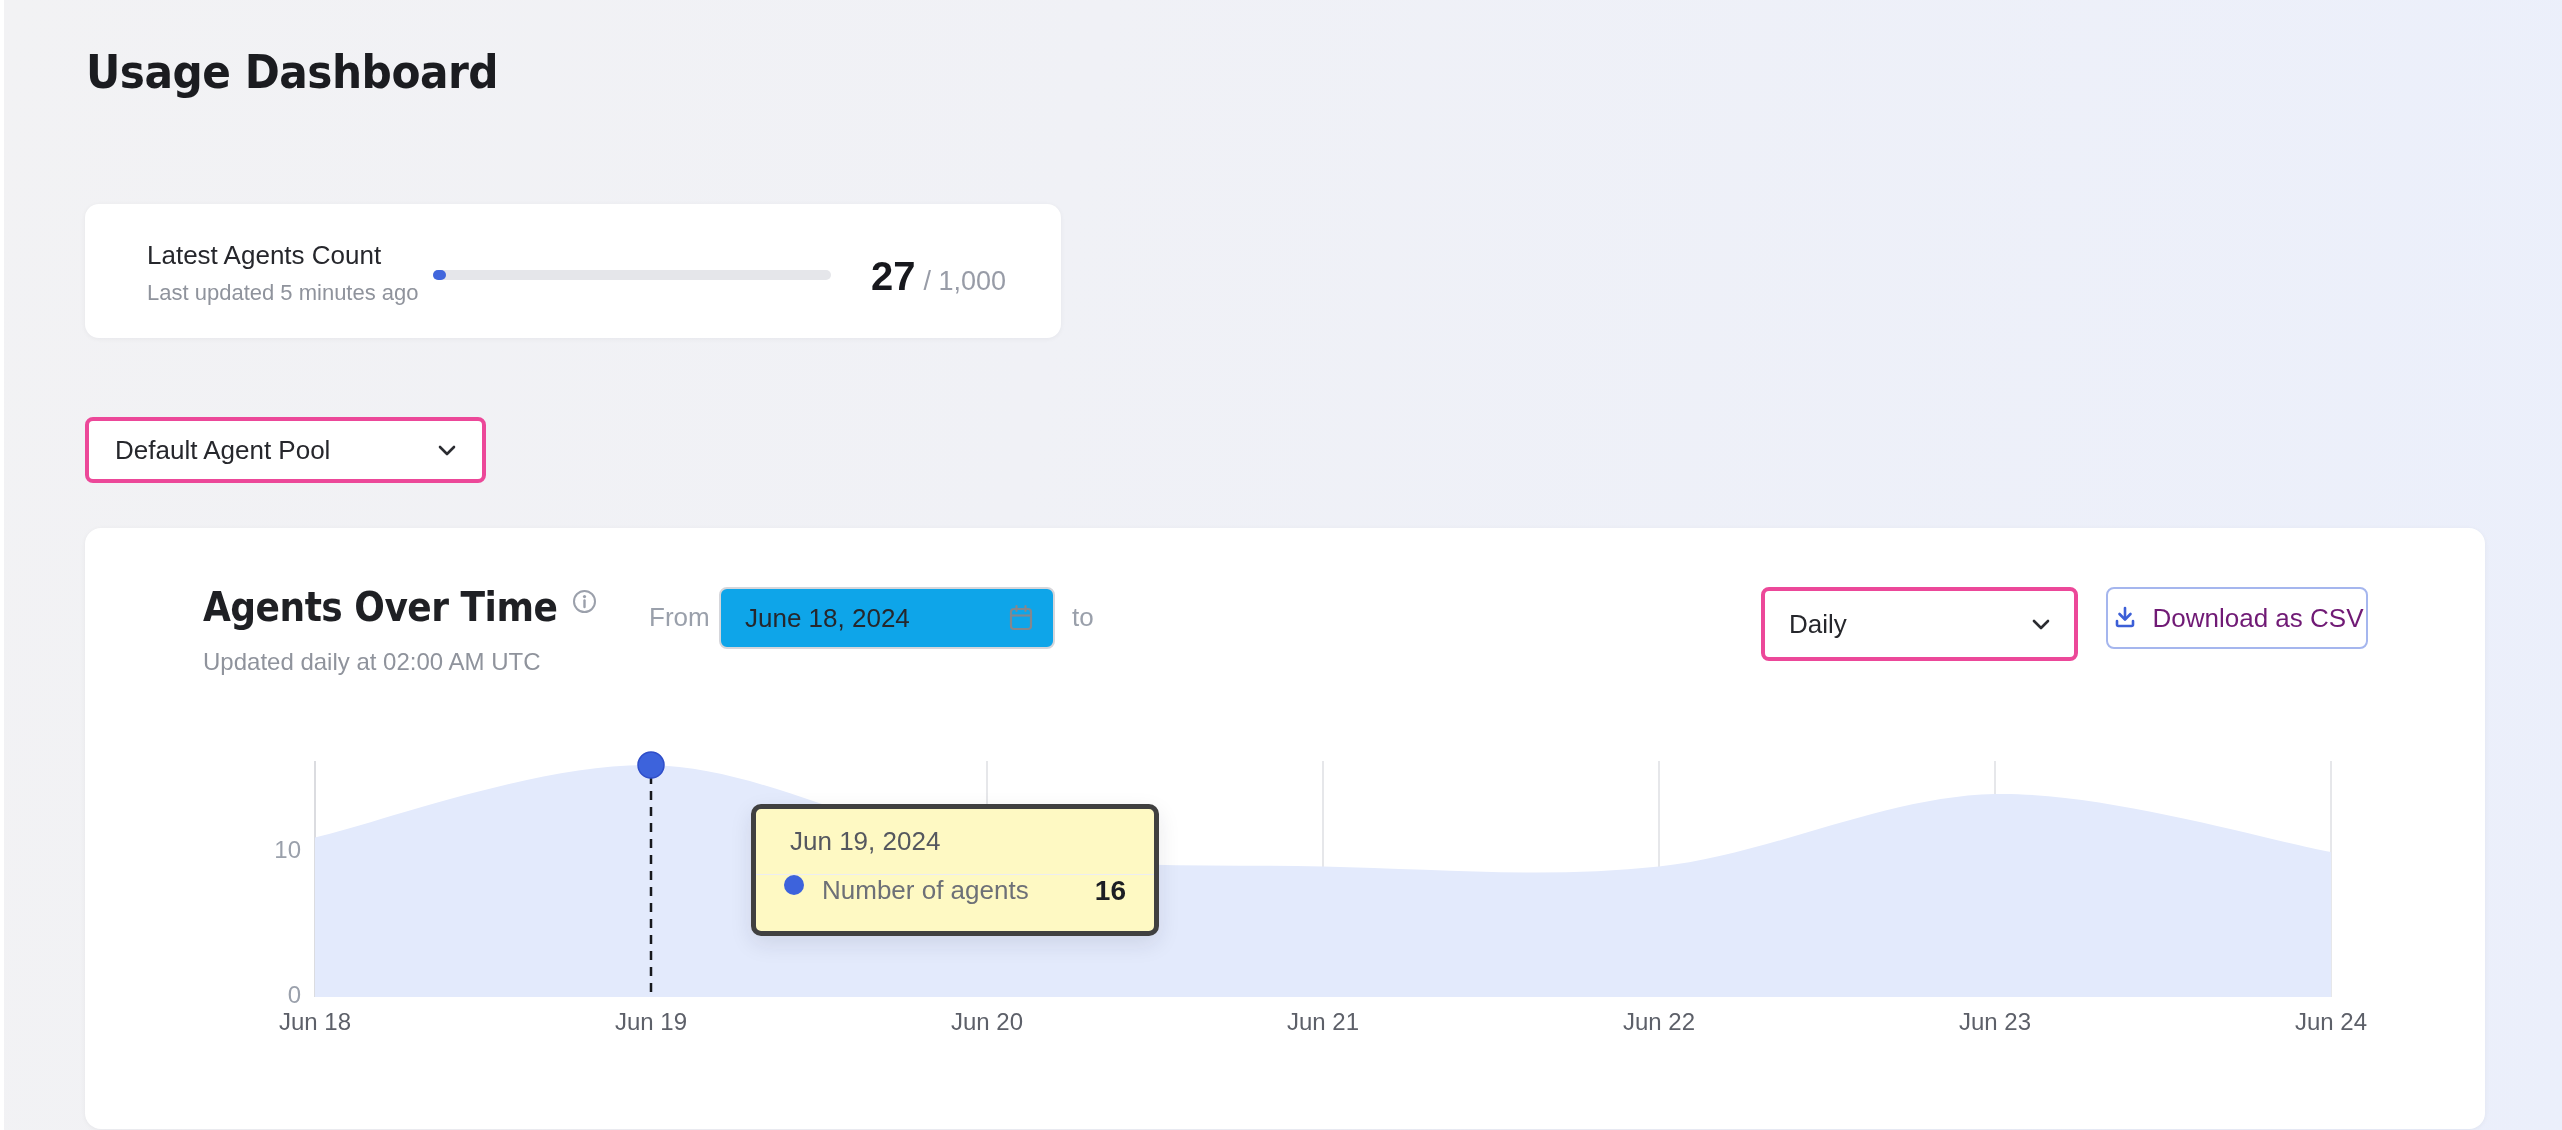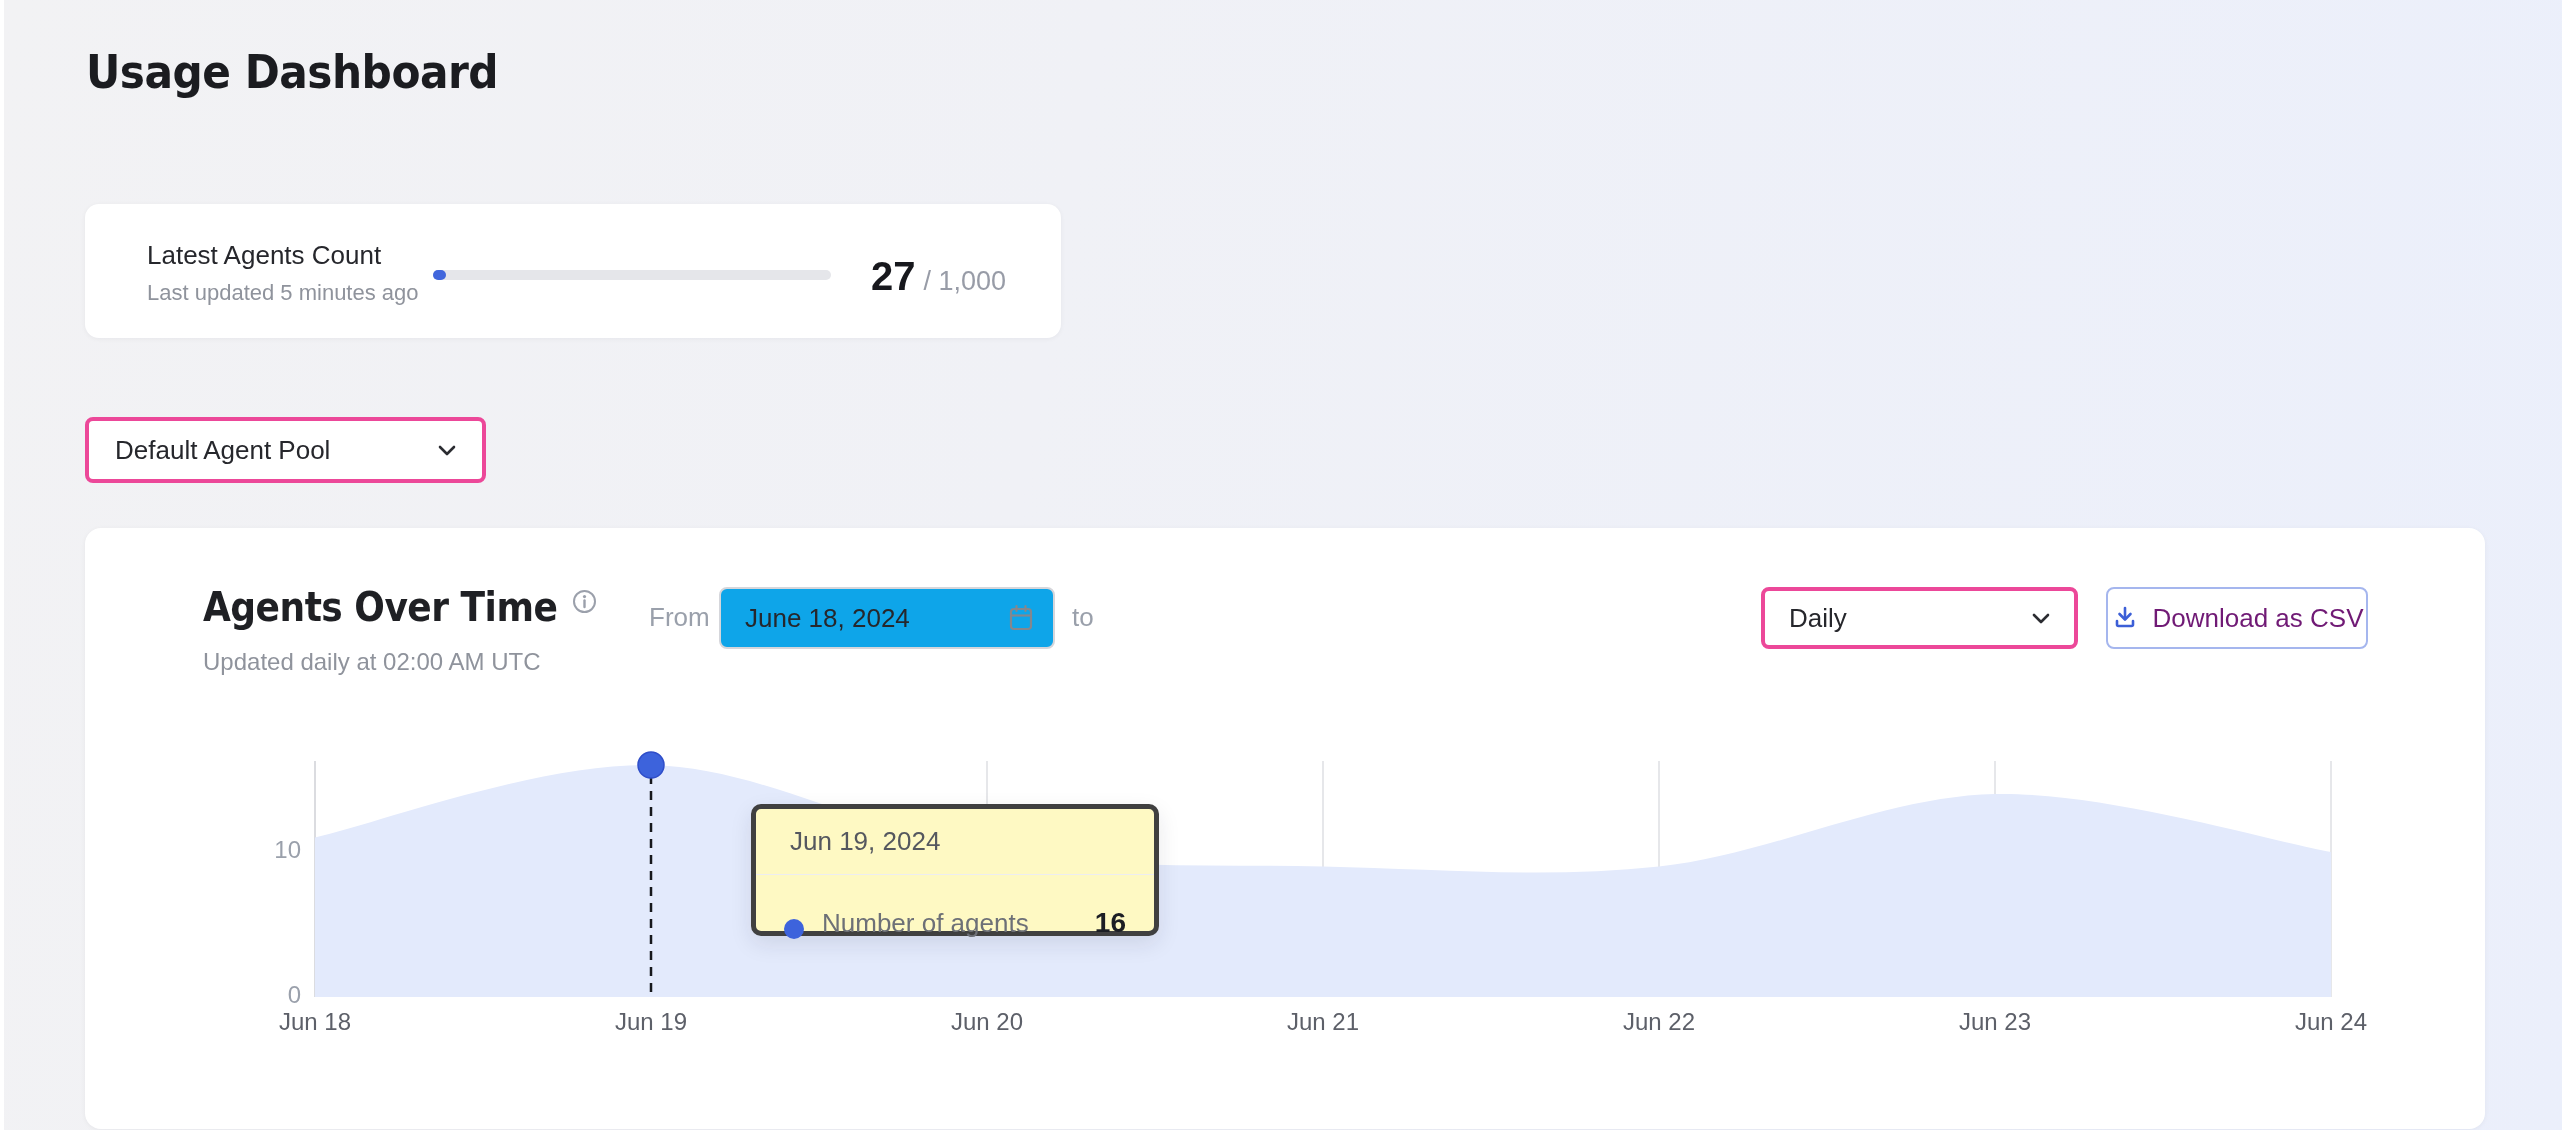--- a/index.html
+++ b/index.html
@@ -63,21 +63,21 @@
 
   .date-input {
     position: absolute; top: 59px; height: 62px; width: 336px;
     background: #0ea5e9; border: 2px solid #d5d6db; border-radius: 8px;
     display: flex; align-items: center; justify-content: space-between;
     padding: 0 18px 0 24px; font-size: 26px; color: #26272c; cursor: pointer;
   }
   .date-from { left: 634px; }
   .date-to   { left: 1023px; }
 
-  .interval-select { left: 1676px; top: 59px; width: 317px; height: 62px; padding: 0 20px 0 24px; }
+  .interval-select { left: 1676px; top: 59px; width: 317px; height: 74px; padding: 0 20px 0 24px; }
 
   .csv-button {
     position: absolute; left: 2021px; top: 59px; width: 262px; height: 62px;
     background: #fff; border: 2px solid #a5b6ee; border-radius: 8px;
     display: flex; align-items: center; justify-content: center; gap: 14px;
     font-size: 26px; color: #701a75; cursor: pointer;
   }
 
   .chart-svg { position: absolute; left: 0; top: 210px; width: 2400px; height: 330px; }
 
@@ -93,21 +93,21 @@
   .tooltip {
     position: absolute; left: 666px; top: 276px; width: 408px; height: 132px;
     background: #fef9c3; border: 5px solid #404040; border-radius: 10px;
     box-shadow: 0 8px 22px rgba(30,34,48,0.10);
   }
   .tooltip-header {
     height: 66px; display: flex; align-items: center; padding: 0 34px;
     font-size: 26px; color: #55585f; border-bottom: 1px solid #ededf1;
   }
   .tooltip-row {
-    height: 64px; display: flex; align-items: flex-end; padding: 0 28px 0 28px;
+    height: 64px; display: flex; align-items: flex-start; padding: 0 28px 0 28px;
   }
   .tooltip-dot { width: 20px; height: 20px; border-radius: 50%; background: #3d63dc; margin-right: 18px; flex: none; }
   .tooltip-label { font-size: 26px; color: #6d7077; flex: 1; }
   .tooltip-value { font-size: 28px; font-weight: 700; color: #1c1e24; }
 
   svg.icon { display: block; }
 </style>
 </head>
 <body>
 

